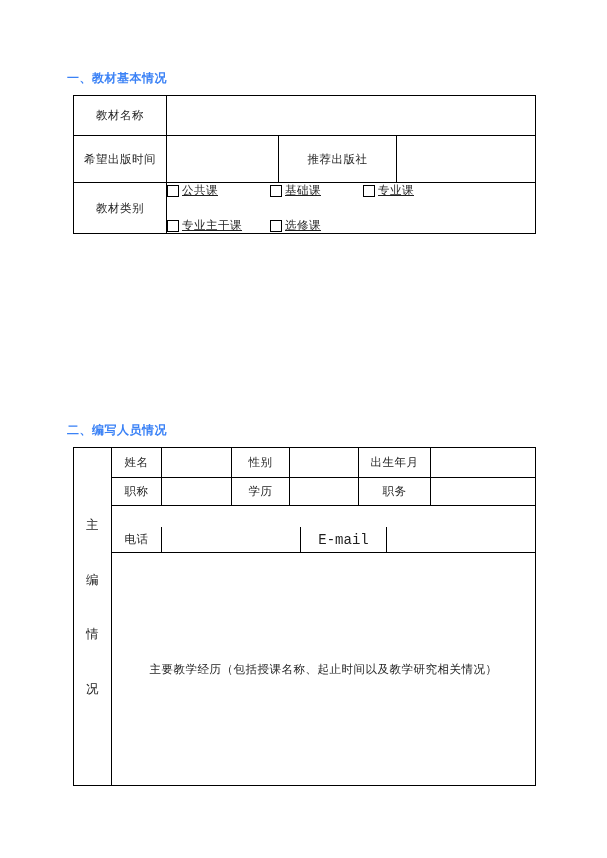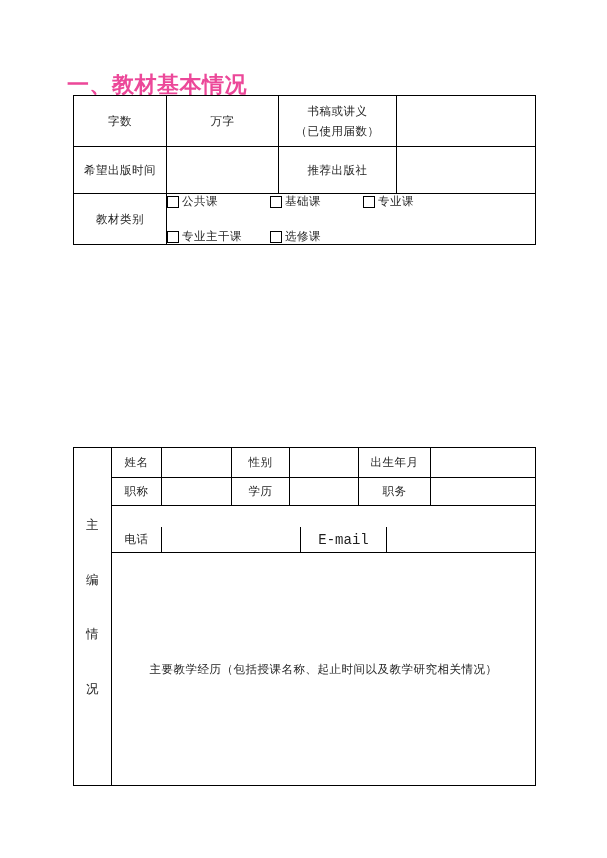--- a/index.html
+++ b/index.html
@@ -1,20 +1,20 @@
 <!DOCTYPE html>
 <html><head>
 <meta charset="utf-8">
 <style>
   html,body{margin:0;padding:0;background:#ffffff;}
   .page{position:relative;width:607px;height:858px;background:#ffffff;overflow:hidden;
         font-family:"Liberation Serif","DejaVu Serif",serif;color:#1f1f1f;}
   .sec-title{position:absolute;left:67px;margin:0;
         font-family:"Liberation Sans","DejaVu Sans",sans-serif;font-weight:bold;
-        font-size:22px;color:#ec4899;letter-spacing:0.5px;white-space:nowrap;}
+        font-size:12px;color:#3b82f6;letter-spacing:0.5px;white-space:nowrap;}
   #title1{top:70px;}
   #title2{top:422px;}
 
   table.tbl{position:absolute;left:73px;border-collapse:collapse;table-layout:fixed;background:#fff;}
   .tbl td{border:1px solid #000;font-size:11.5px;letter-spacing:0.5px;text-align:center;
           vertical-align:middle;padding:0;color:#1f1f1f;overflow:hidden;}
   .tbl1{top:95px;width:462px;}
   .tbl2{top:447px;width:462px;}
 
   tr.rh40 td{height:39px;}
@@ -23,21 +23,21 @@
   tr.rh36 td{height:35px;}
   tr.rh47 td{height:46px;}
   tr.rh42 td{height:41px;}
   tr.rh30 td{height:29px;}
   tr.rh28 td{height:27px;margin-top:20px;}
   tr.rh26 td{height:25px;}
 
   .two-line div{line-height:20px;}
 
   .cbcell{text-align:left;vertical-align:middle;padding:4px 0 4px 6px;}
-  .cbgrid{display:grid;grid-template-columns:103px 93px auto;row-gap:20px;}
+  .cbgrid{display:grid;grid-template-columns:103px 93px auto;row-gap:20px;text-decoration:underline;}
   .cb{display:flex;align-items:center;white-space:nowrap;}
   .cbbox{display:inline-block;width:10px;height:10px;border:1px solid #000;
          margin-right:3px;flex:0 0 auto;background:#fff;}
 
   .left-pad{text-align:left;padding-left:7px;}
 
   .p0{padding:0;}
   .r3{display:flex;height:25px;align-items:stretch;margin-top:21px;}
   .r3 > div{display:flex;align-items:center;justify-content:center;border-right:1px solid #000;
             box-sizing:border-box;}
@@ -61,28 +61,23 @@
   <h2 class="sec-title" id="title1">一、教材基本情况</h2>
 
   <table class="tbl tbl1">
     <colgroup>
       <col style="width:93px">
         <col style="width:112px">
         <col style="width:118px">
         <col style="width:139px">
     </colgroup>
     <tbody>
-    <tr class="rh51">
-      <td>字数</td>
-      <td>万字</td>
-      <td class="two-line">
-        <div>书稿或讲义</div>
-        <div>（已使用届数）</div>
-      </td>
-      <td></td>
+        <tr class="rh40">
+      <td>教材名称</td>
+      <td colspan="3"></td>
     </tr>
     <tr class="rh47">
       <td>希望出版时间</td>
       <td></td>
       <td>推荐出版社</td>
       <td></td>
     </tr>
     <tr class="rh51">
       <td>教材类别</td>
       <td colspan="3" class="cbcell">
@@ -106,20 +101,21 @@
           <span class="cb">
             <span class="cbbox"></span>
             <span>选修课</span>
           </span>
         </div>
       </td>
     </tr>
   </tbody>
     </table>
 
+  <h2 class="sec-title" id="title2">二、编写人员情况</h2>
 
   <table class="tbl tbl2">
     <colgroup>
       <col style="width:38px">
         <col style="width:50px">
         <col style="width:70px">
         <col style="width:58px">
       <col style="width:69px">
         <col style="width:72px">
         <col style="width:105px">

